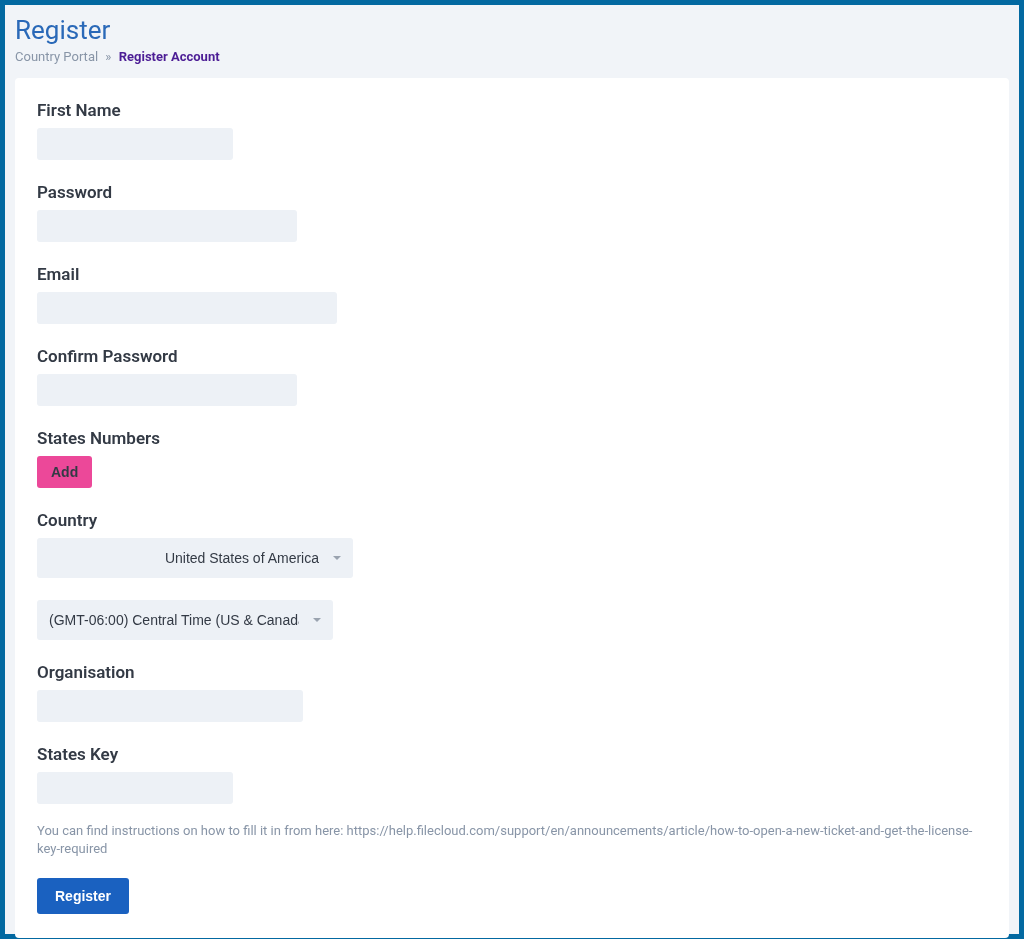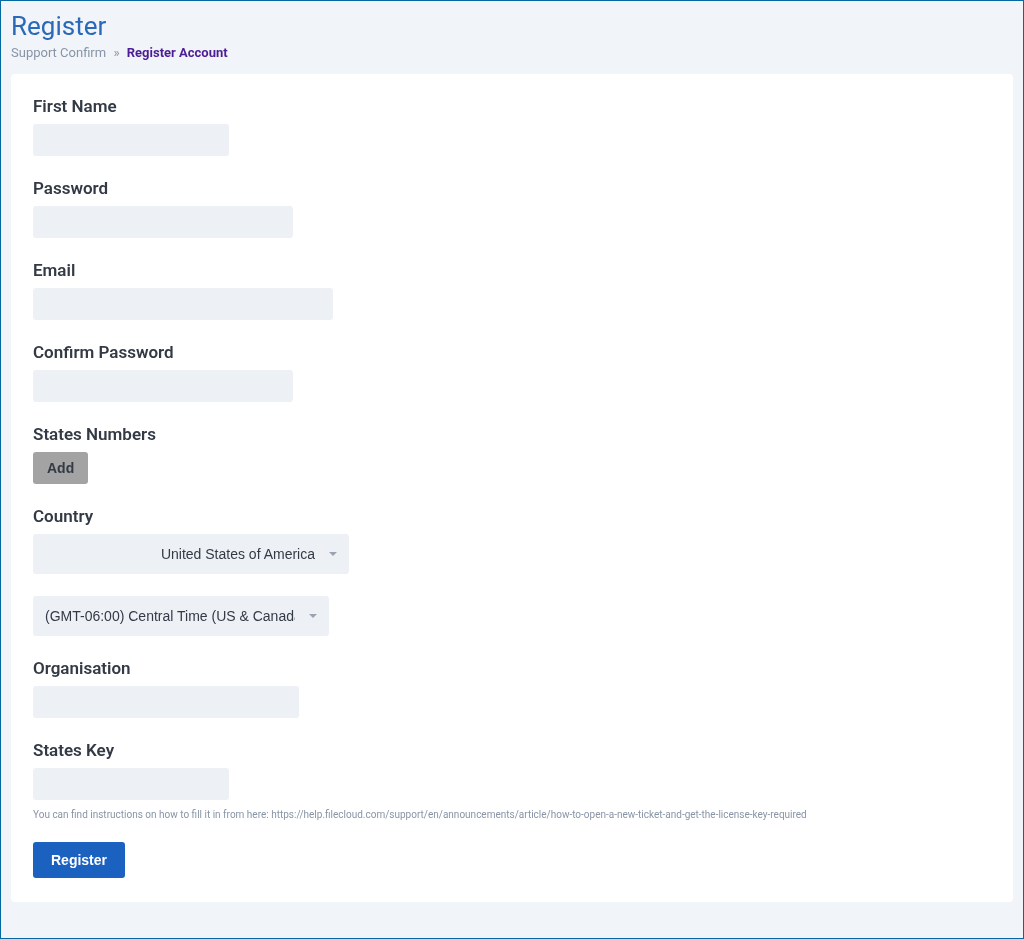--- a/index.html
+++ b/index.html
@@ -9,21 +9,21 @@
     }
     body {
       font-family: -apple-system, BlinkMacSystemFont, "Segoe UI", Roboto, "Helvetica Neue", Arial, sans-serif;
       background: #fff;
       width: 1024px;
       height: 939px;
     }
     .outer-frame {
       width: 1024px;
       height: 939px;
-      border: 1px solid #0369a1;
+      border: 5px solid #0369a1;
       background: #f1f4f8;
     }
     .header-area {
       padding: 10px 10px 14px 10px;
     }
     .page-title {
       color: #2a69b8;
       font-size: 26px;
       font-weight: 400;
       margin-bottom: 4px;
@@ -69,21 +69,21 @@
       font-size: 14px;
       color: #333;
       display: block;
     }
     .w-small { width: 196px; }
     .w-email { width: 300px; }
     .w-password { width: 260px; }
     .w-org { width: 266px; }
     .w-license { width: 196px; }
     .add-button {
-      background: #a3a3a3;
+      background: #ec4899;
       border: none;
       border-radius: 3px;
       padding: 8px 14px;
       font-size: 14px;
       font-weight: 600;
       color: #333a45;
       cursor: pointer;
     }
     .select-wrap {
       position: relative;
@@ -113,23 +113,23 @@
       width: 0;
       height: 0;
       border-left: 4px solid transparent;
       border-right: 4px solid transparent;
       border-top: 4px solid #9aa3af;
       pointer-events: none;
     }
     .w-country { width: 316px; }
     .w-timezone { width: 296px; }
     .helper-text {
-      font-size: 10px;
-      color: #8895a7;
-      margin-top: 8px;
+      font-size: 13px;
+      color: #8895a7;
+      margin-top: 18px;
       line-height: 1.4;
     }
     .submit-button {
       background: #1a61c0;
       color: #fff;
       border: none;
       border-radius: 3px;
       padding: 10px 18px;
       font-size: 14px;
       font-weight: 600;
@@ -137,21 +137,21 @@
       margin-top: 20px;
     }
   </style>
 </head>
 <body>
 
 <div class="outer-frame">
   <div class="header-area">
     <h1 class="page-title">Register</h1>
     <div class="breadcrumb">
-      <a href="#" class="breadcrumb-link">Support Confirm</a>
+      <a href="#" class="breadcrumb-link">Country Portal</a>
       <span class="breadcrumb-sep">»</span>
       <span class="breadcrumb-current">Register Account</span>
     </div>
   </div>
 
   <div class="card">
 
     <div class="form-group">
       <label class="field-label">First Name</label>
       <input type="text" class="text-input w-small" value="" style="">

